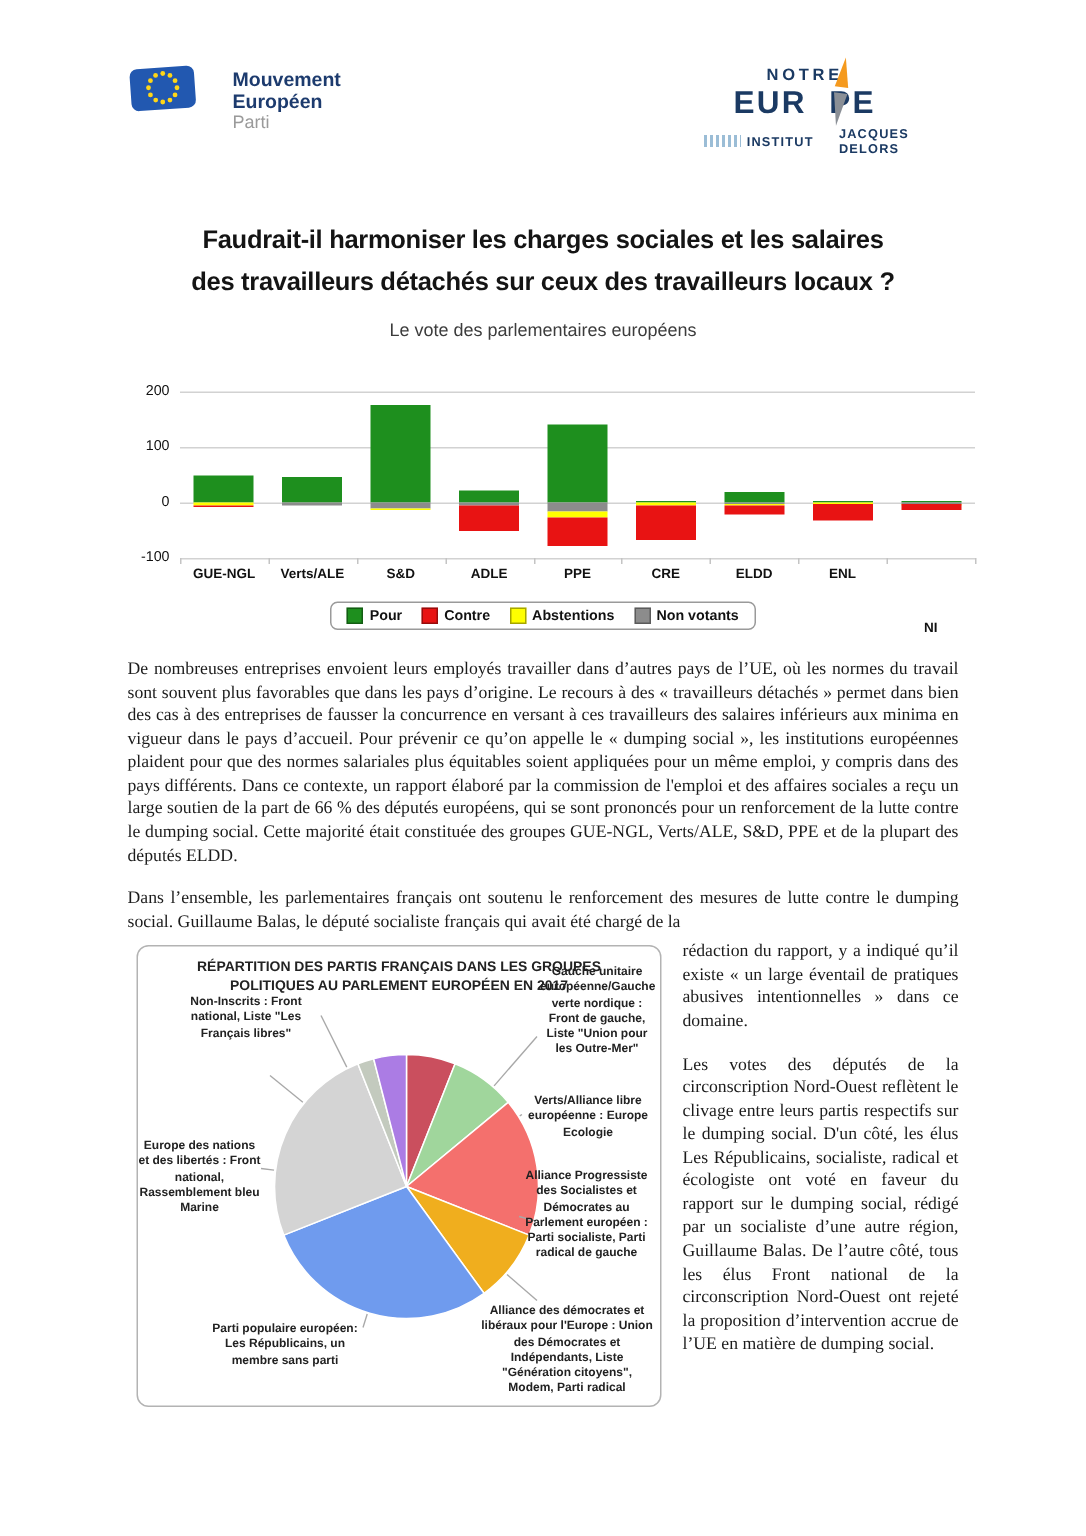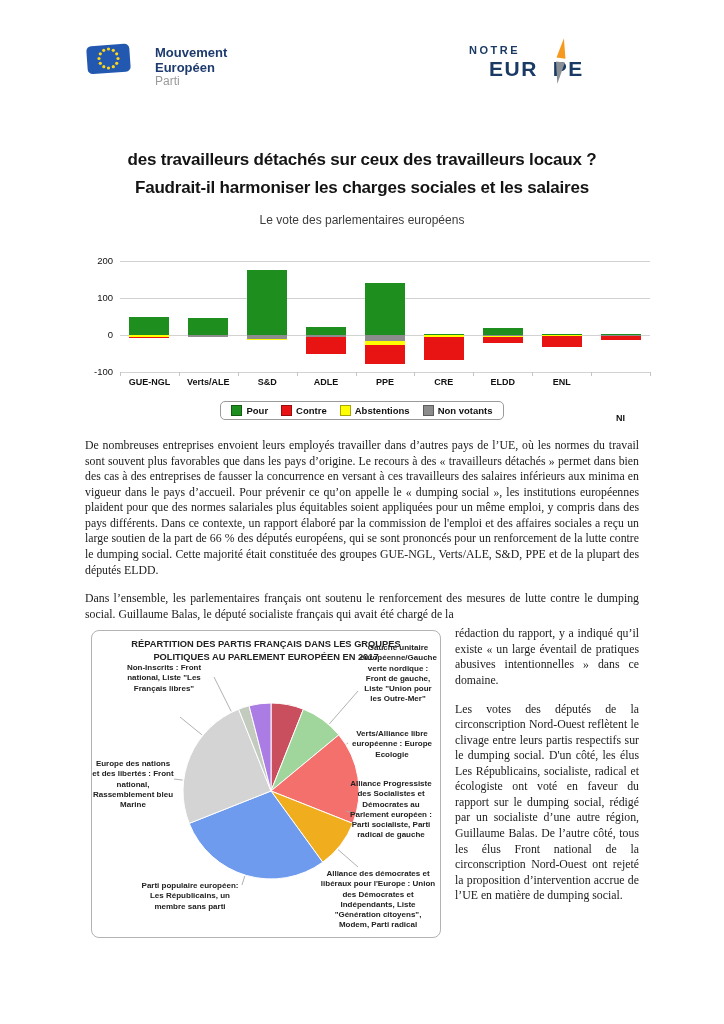--- a/index.html
+++ b/index.html
@@ -7,21 +7,21 @@
         font-family:"Liberation Sans",sans-serif;}
   .content{padding:0 85px;}
 
   
   .hdr{display:flex;justify-content:space-between;align-items:flex-start;margin-top:42px;height:64px;}
   .logo-left{display:flex;gap:22px;align-items:flex-start;}
   .logo-left .txt{line-height:1.12;padding-top:4px;}
   .ml1,.ml2{font-weight:700;font-size:13px;color:#1d3b6e;}
   .ml3{font-size:12px;color:#9a9a9a;}
   .logo-right{position:relative;width:170px;padding-top:2px;}
-  .ne-notre{font-weight:700;font-size:11px;letter-spacing:2.5px;color:#1b3a63;}
+  .ne-notre{font-weight:700;font-size:11px;letter-spacing:2.5px;color:#1b3a63;margin-left:42px;}
   .ne-europe{font-weight:700;font-size:21px;letter-spacing:1.5px;color:#1b3a63;margin-left:20px;margin-top:1px;}
   .ne-gap{display:inline-block;width:15px;}
   .ne-inst{display:flex;align-items:center;gap:4px;margin-top:3px;
            font-size:8.5px;font-weight:700;letter-spacing:0.8px;color:#1b3a63;}
   .ticks{width:28px;height:8px;background:repeating-linear-gradient(90deg,#9bbdd6 0 2px,transparent 2px 4px);}
   .inst-gap{display:inline-block;width:10px;}
   .needle{position:absolute;left:84px;top:-4px;}
 
   
   .title{margin-top:40px;text-align:center;font-size:17px;font-weight:700;color:#141414;
@@ -86,32 +86,38 @@
         <span class="txt">
           <div class="ml1">Mouvement</div>
           <div class="ml2">Européen</div>
           <div class="ml3">Parti</div>
         </span>
       </div>
 
       <div class="logo-right">
         <div class="ne-notre">NOTRE</div>
         <div class="ne-europe"><span>EUR</span><span class="ne-gap"></span><span>PE</span></div>
+        <div class="ne-inst">
+          <span class="ticks"></span>
+          <span>INSTITUT</span>
+          <span class="inst-gap"></span>
+          <span>JACQUES DELORS</span>
+        </div>
         <span class="needle">
           <svg width="14" height="48" viewBox="0 0 14 48">
             <polygon points="8,0 12,20 3,20" fill="#f59a1e" transform="rotate(7 7 24)"></polygon>
             <polygon points="3,24 12,24 7,46" fill="#8a8f96" transform="rotate(7 7 24)"></polygon>
           </svg>
         </span>
       </div>
     </header>
 
     <h1 class="title">
+      <div>Faudrait-il harmoniser les charges sociales et les salaires</div>
       <div>des travailleurs détachés sur ceux des travailleurs locaux ?</div>
-      <div>Faudrait-il harmoniser les charges sociales et les salaires</div>
     </h1>
     <div class="subtitle">Le vote des parlementaires européens</div>
 
     <section class="barwrap">
       <div id="barplot">
           <div class="gridline" style="top: 12px;"></div>
           <div class="ylab" style="top: 6px;">200</div>
           <div class="gridline" style="top: 49px;"></div>
           <div class="ylab" style="top: 43px;">100</div>
           <div class="gridline" style="top: 86px;"></div>

